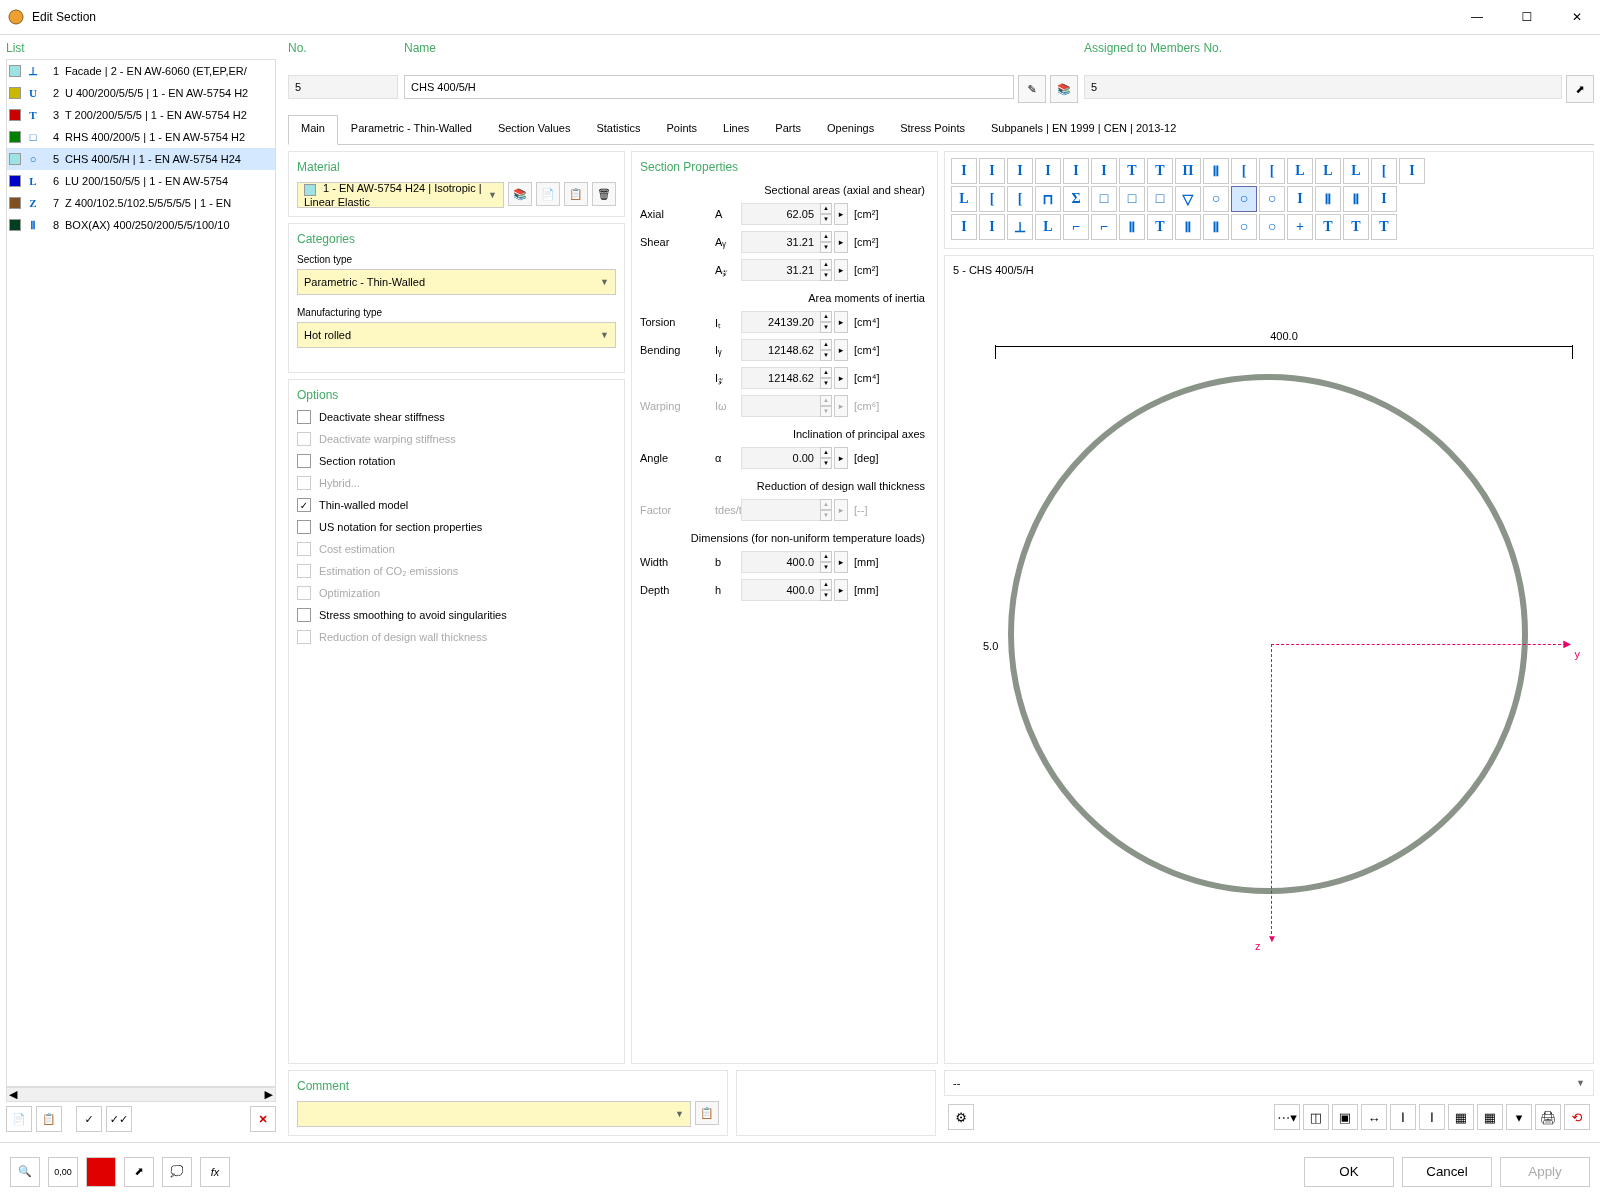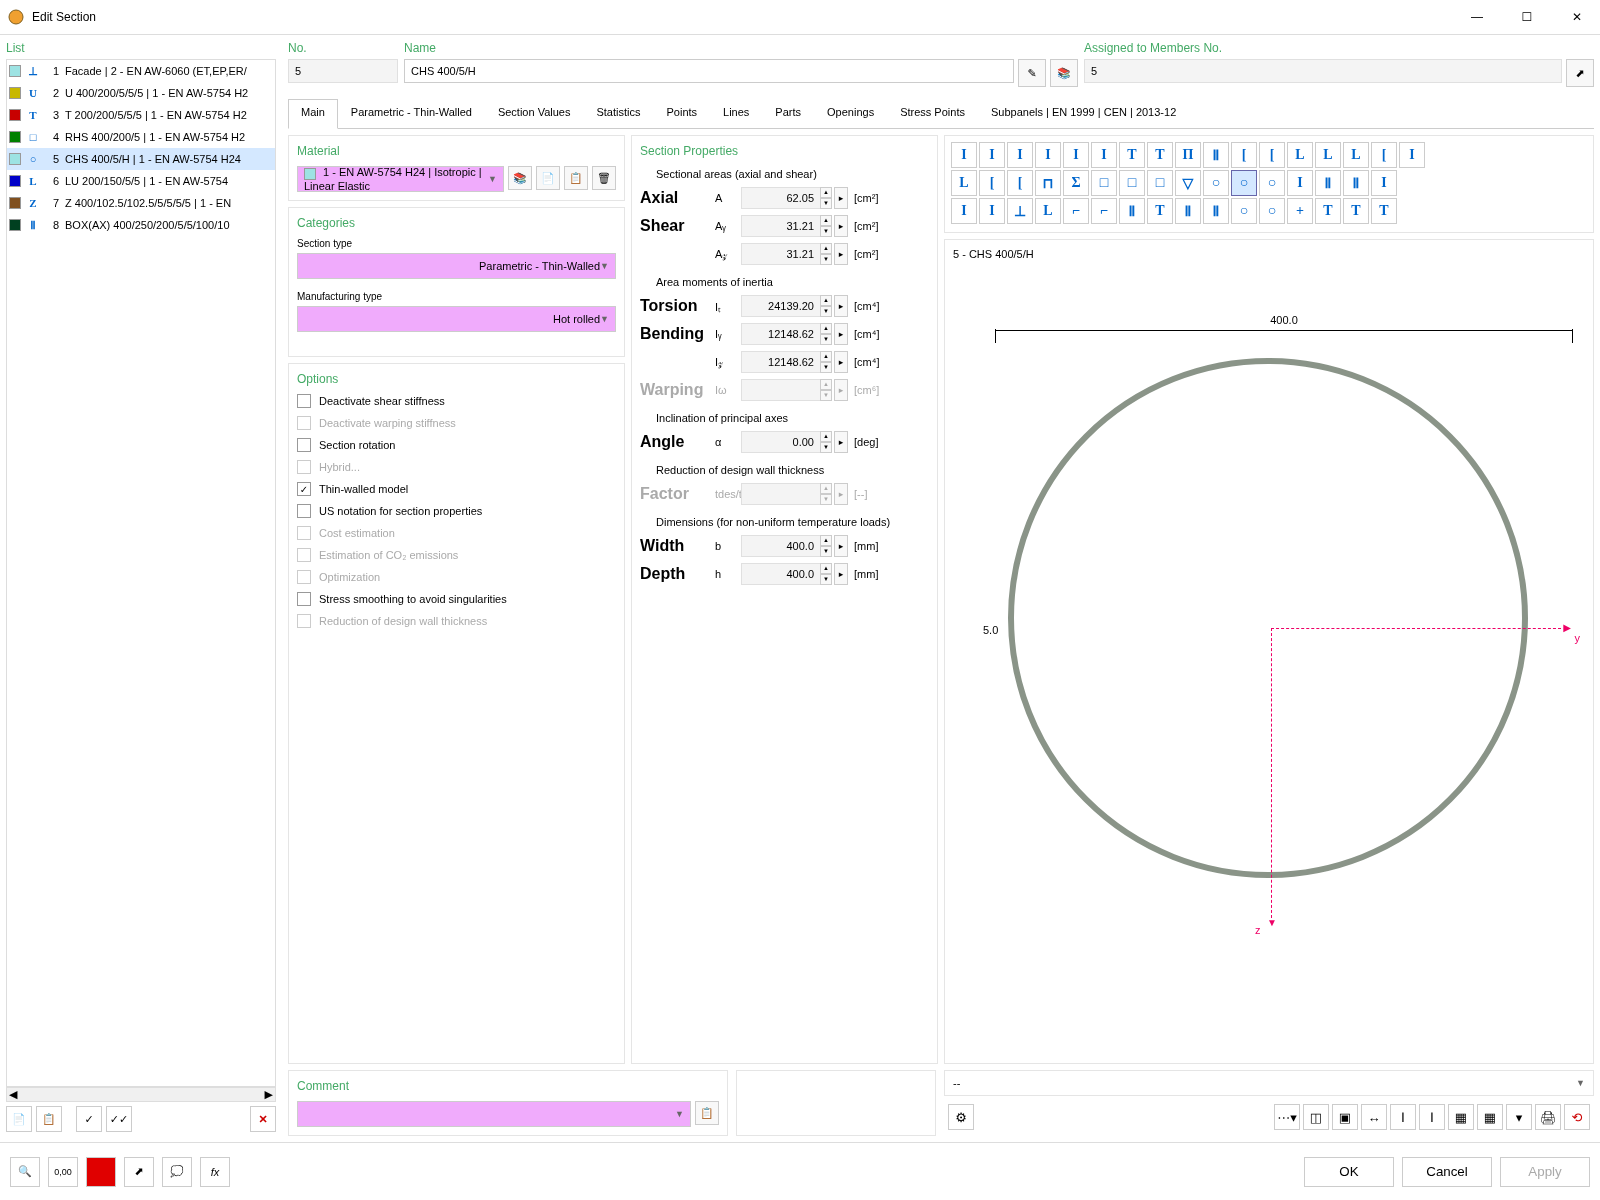--- a/index.html
+++ b/index.html
@@ -12,21 +12,21 @@
 .titlebar .wbtn { width: 30px; height: 20px; display: flex; align-items: center; justify-content: center; font-size: 12px; }
 
 .content { flex: 1; display: flex; padding: 6px; gap: 12px; }
 .col-list { width: 270px; display: flex; flex-direction: column; }
 .col-main { flex: 1; display: flex; flex-direction: column; gap: 6px; }
 
 .hdr-row { display: flex; gap: 6px; margin-bottom: 6px; }
 .hdr-col-no { width: 110px; }
 .hdr-col-name { flex: 1; }
 .hdr-col-assigned { width: 510px; }
-.hdr-label { color: #4a6; font-size: 12px; font-weight: 500; margin-bottom: 4px; }
+.hdr-label { color: #4a6; font-size: 12px; font-weight: 500; margin-bottom: 20px; }
 .hdr-input { height: 28px; }
 
 .field { background: #f4f4f4; border: 1px solid #e0e0e0; padding: 2px 6px; height: 24px; display: flex; align-items: center; }
 .field-white { background: #fff; border: 1px solid #ccc; padding: 2px 6px; height: 24px; display: flex; align-items: center; }
 .icon-btn { width: 28px; height: 28px; border: 1px solid #ccc; background: #f8f8f8; display: inline-flex; align-items: center; justify-content: center; margin-left: 2px; }
 
 .list-hdr { color: #4a6; font-size: 12px; font-weight: 500; margin-bottom: 4px; }
 .list-body { flex: 1; border: 1px solid #ddd; overflow: hidden; font-size: 11px; }
 .list-item { display: flex; align-items: center; height: 22px; padding: 0 2px; white-space: nowrap; overflow: hidden; }
 .list-item.selected { background: #d4e8ff; }
@@ -42,32 +42,32 @@
 .tab.active { border: 1px solid #ccc; border-bottom: 1px solid #fff; background: #fff; margin-bottom: -1px; }
 
 .main-body { flex: 1; display: flex; gap: 6px; }
 .panel-left { width: 337px; display: flex; flex-direction: column; gap: 6px; }
 .panel-mid { width: 307px; display: flex; flex-direction: column; gap: 6px; }
 .panel-right { flex: 1; display: flex; flex-direction: column; gap: 6px; }
 
 .group { border: 1px solid #e5e5e5; padding: 8px; }
 .group-title { color: #4a6; font-size: 12px; font-weight: 500; margin-bottom: 8px; }
 .group-label { font-size: 10px; margin-bottom: 4px; }
-.dropdown { height: 24px; background: #f0abfc; border: 1px solid #ccc; display: flex; align-items: center; padding: 12px 6px; justify-content: flex-end; }
+.dropdown { height: 24px; background: #fef9c3; border: 1px solid #ccc; display: flex; align-items: center; padding: 12px 6px; justify-content: space-between; }
 .arrow-down { font-size: 9px; color: #666; }
 
 .checkbox-row { display: flex; align-items: center; margin-bottom: 8px; }
 .checkbox { width: 14px; height: 14px; border: 1px solid #999; margin-right: 8px; display: flex; align-items: center; justify-content: center; font-size: 10px; }
 .checkbox.checked::after { content: "✓"; }
 .checkbox-row.disabled { color: #aaa; }
 .checkbox-row.disabled .checkbox { border-color: #ccc; }
 
-.prop-subhdr { font-size: 11px; margin: 10px 16px 6px; }
+.prop-subhdr { font-size: 11px; margin: 10px 4px 6px; text-align: right; }
 .prop-row { display: flex; align-items: center; margin-bottom: 4px; height: 24px; }
-.prop-name { width: 75px; font-size: 16px; font-weight: bold; }
+.prop-name { width: 75px; font-size: 11px; }
 .prop-sym { width: 26px; font-size: 11px; }
 .prop-val { width: 80px; background: #f4f4f4; border: 1px solid #e0e0e0; height: 22px; text-align: right; padding: 2px 6px; font-size: 11px; }
 .prop-spin { width: 12px; display: flex; flex-direction: column; margin-left: -1px; }
 .prop-spin div { height: 11px; border: 1px solid #ccc; background: #f8f8f8; font-size: 6px; text-align: center; line-height: 9px; }
 .prop-more { width: 14px; height: 22px; border: 1px solid #ccc; background: #f8f8f8; text-align: center; font-size: 9px; line-height: 20px; margin-left: 2px; }
 .prop-unit { margin-left: 6px; font-size: 11px; }
 .prop-row.disabled { color: #aaa; }
 .prop-row.disabled .prop-val { color: #aaa; }
 
 .shape-palette { border: 1px solid #e5e5e5; padding: 6px; }

